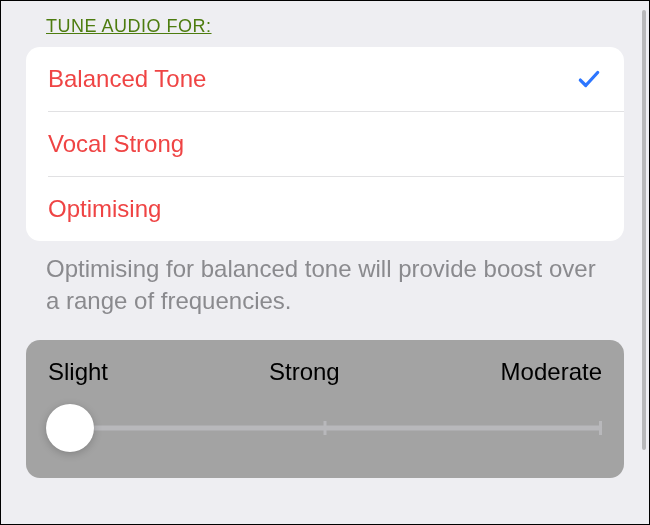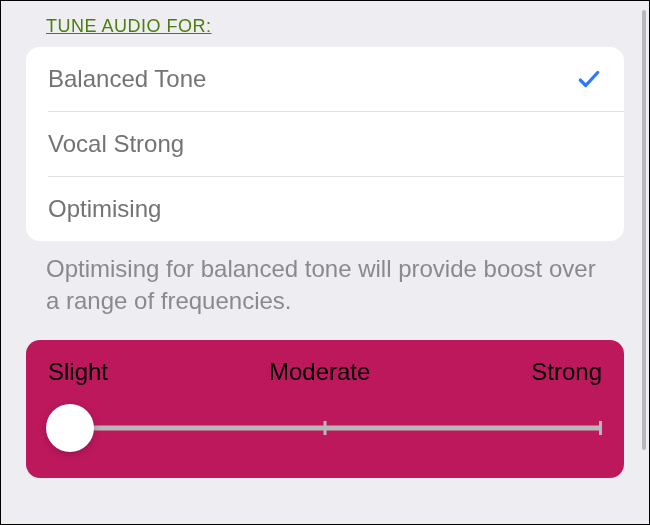--- a/index.html
+++ b/index.html
@@ -36,21 +36,21 @@
       border-radius: 14px;
       margin: 0 6px;
       overflow: hidden;
     }
     .row {
       display: flex;
       align-items: center;
       justify-content: space-between;
       padding: 18px 22px;
       font-size: 24px;
-      color: #737373;
+      color: #ef4444;
       cursor: pointer;
     }
     .divider {
       height: 1px;
       background: #e1e1e3;
       margin-left: 22px;
     }
     .checkmark {
       width: 26px;
       height: 26px;
@@ -60,21 +60,21 @@
       stroke-linecap: round;
       stroke-linejoin: round;
     }
     .footer-text {
       font-size: 24px;
       color: #8a8a8e;
       padding: 12px 26px 22px 26px;
       line-height: 1.35;
     }
     .slider-card {
-      background: #be185d;
+      background: #a3a3a3;
       border-radius: 14px;
       margin: 0 6px;
       padding: 18px 22px 30px 22px;
     }
     .slider-labels {
       display: flex;
       justify-content: space-between;
       font-size: 24px;
       color: #000;
       margin-bottom: 22px;
@@ -144,22 +144,22 @@
   <div class="row">
     <span>Optimising</span>
   </div>
 </div>
 
 <div class="footer-text">Optimising for balanced tone will provide boost over a range of frequencies.</div>
 
 <div class="slider-card">
   <div class="slider-labels">
     <span>Slight</span>
+    <span>Strong</span>
     <span>Moderate</span>
-    <span>Strong</span>
   </div>
   <div class="slider-container">
     <div class="slider-track"></div>
     <div class="tick mid"></div>
     <div class="tick end"></div>
     <div class="slider-thumb"></div>
   </div>
 </div>
 
 <div class="scroll-indicator"></div>

